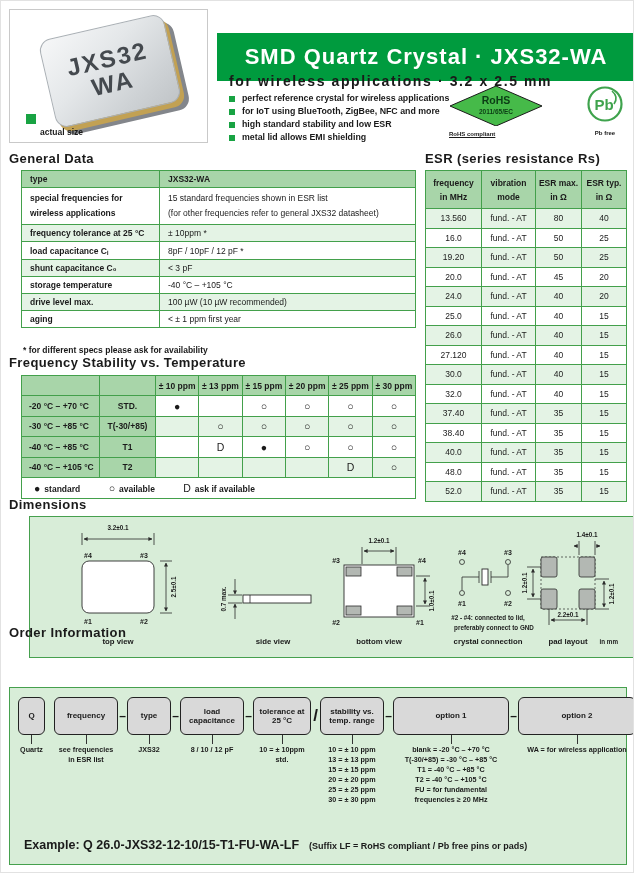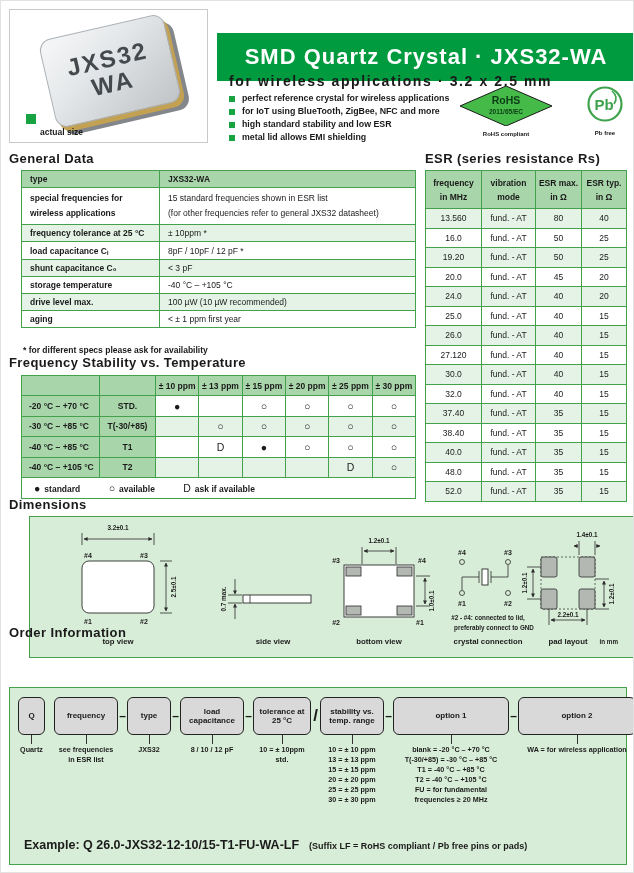--- a/index.html
+++ b/index.html
@@ -19,21 +19,21 @@
   .chip-top span{font-weight:bold;font-size:24px;line-height:25px;letter-spacing:2px;color:#44494e;}
   .size-square{position:absolute;left:16px;top:104px;width:10px;height:10px;background:#18A343;}
   .size-caption{position:absolute;left:14px;top:117px;font-size:8.5px;font-weight:bold;padding-left:16px;}
   .band{position:absolute;left:216px;top:20px;width:418px;height:48px;background:var(--band);display:flex;align-items:center;justify-content:center;margin-top:12px;}
   .band h1{color:#fff;font-size:22px;letter-spacing:1px;font-weight:bold;white-space:nowrap;}
   .subtitle{position:absolute;left:228px;top:72px;font-size:14px;font-weight:bold;letter-spacing:1.6px;white-space:nowrap;}
   .bullets{position:absolute;left:228px;top:93px;}
   .bullet{display:flex;align-items:flex-start;margin-bottom:3.5px;}
   .bullet .sq{width:6px;height:6px;background:#18A343;margin:2px 7px 0 0;flex:none;}
   .bullet .bt{font-size:8.8px;font-weight:bold;line-height:9.5px;white-space:nowrap;}
-  .rohs{position:absolute;left:458px;top:85px;width:94px;text-align:center;}
+  .rohs{position:absolute;left:448px;top:85px;width:94px;text-align:left;text-decoration:underline;}
   .rohs .cap, .pb .cap{font-size:6px;font-weight:bold;margin-top:1px;}
   .pb{position:absolute;left:582px;top:84px;width:44px;text-align:center;}
 
   
   .h{position:absolute;font-size:13px;font-weight:bold;letter-spacing:0.4px;white-space:nowrap;}
 
   
   table{border-collapse:collapse;}
   .gtab{position:absolute;left:20px;top:169px;width:395px;table-layout:fixed;}
   .gtab td{border:1px solid var(--bline);font-size:8.5px;padding:3px 8px;vertical-align:middle;white-space:pre-line;}

